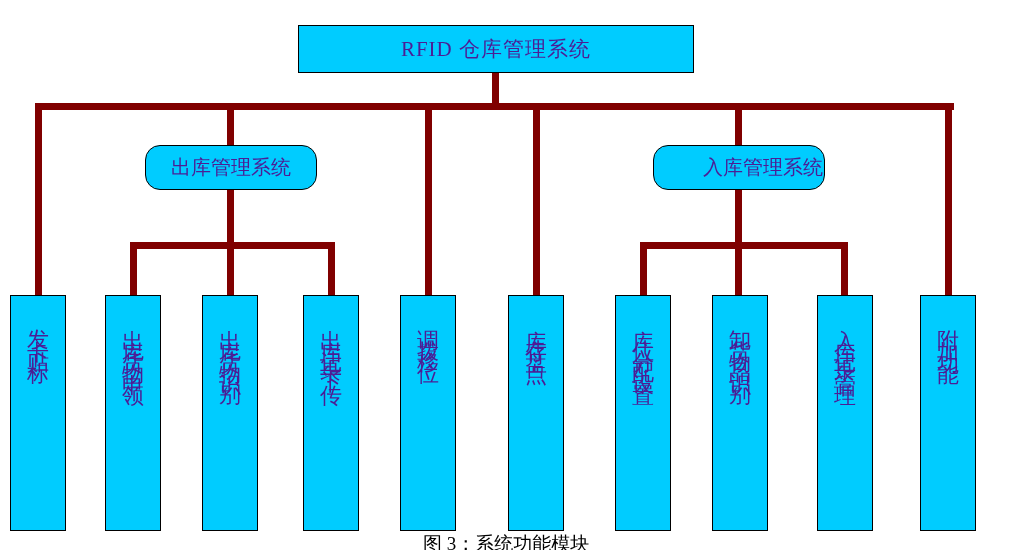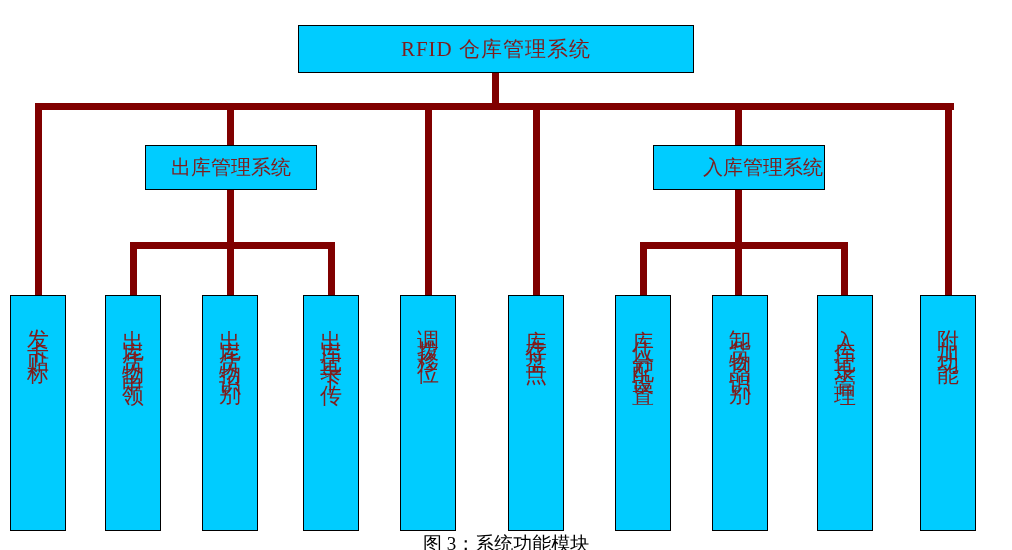--- a/index.html
+++ b/index.html
@@ -20,30 +20,31 @@
     background:var(--connector);
   }
   .box{
     position:absolute;
     background:var(--box-fill);
     border:1px solid var(--border);
     box-sizing:border-box;
     display:flex;
     align-items:center;
     justify-content:center;
-    color:#7f1d1d;
+    color:#4c1d95;
   }
   .root-box{
     left:298px;top:25px;width:396px;height:48px;
     font-size:21px;
     letter-spacing:1px;
   }
   .l2-box{
     top:145px;width:172px;height:45px;
     font-size:20px;
+    border-radius:15px;
   }
   .l2-outbound{left:145px;}
   .l2-inbound{left:653px;padding-left:48px;}
   .vbox{
     top:295px;width:56px;height:236px;
     align-items:flex-start;
   }
   .vbox span{
     display:block;
     writing-mode:vertical-lr;

